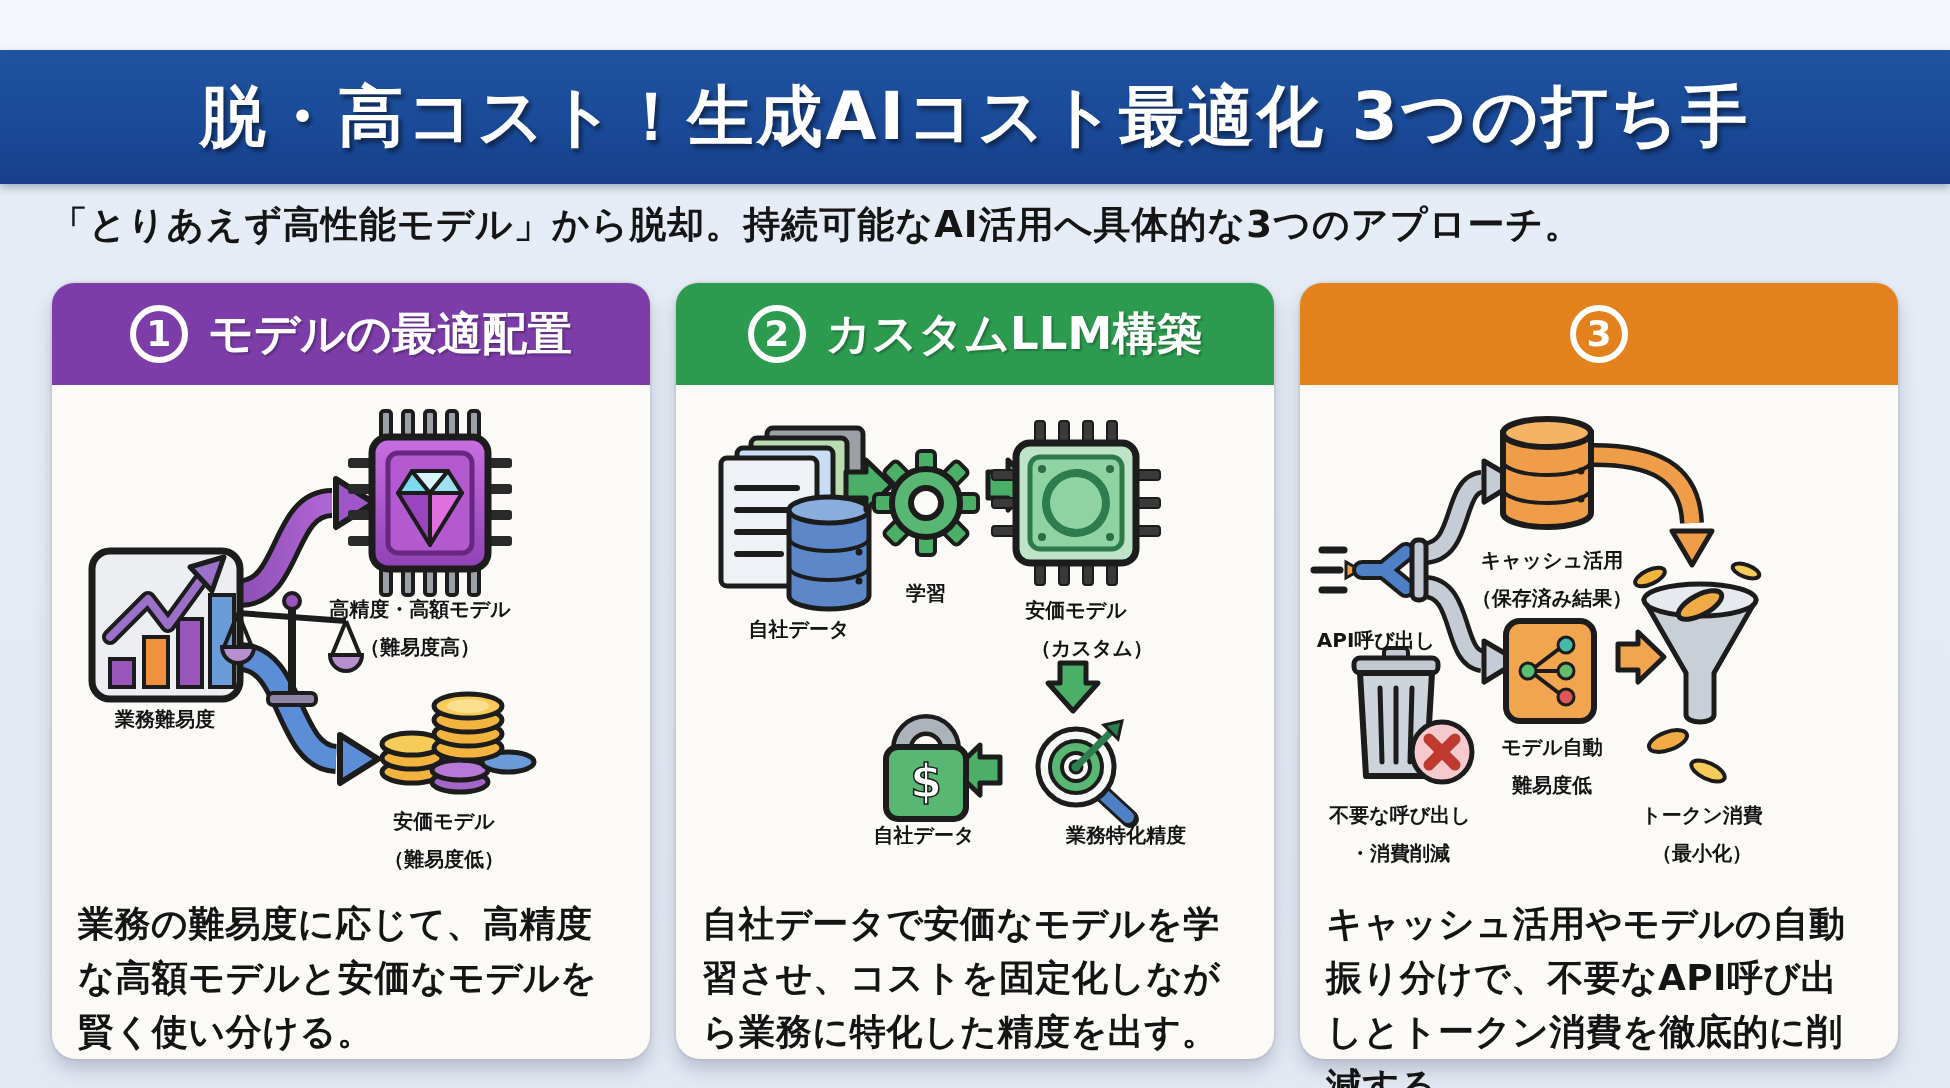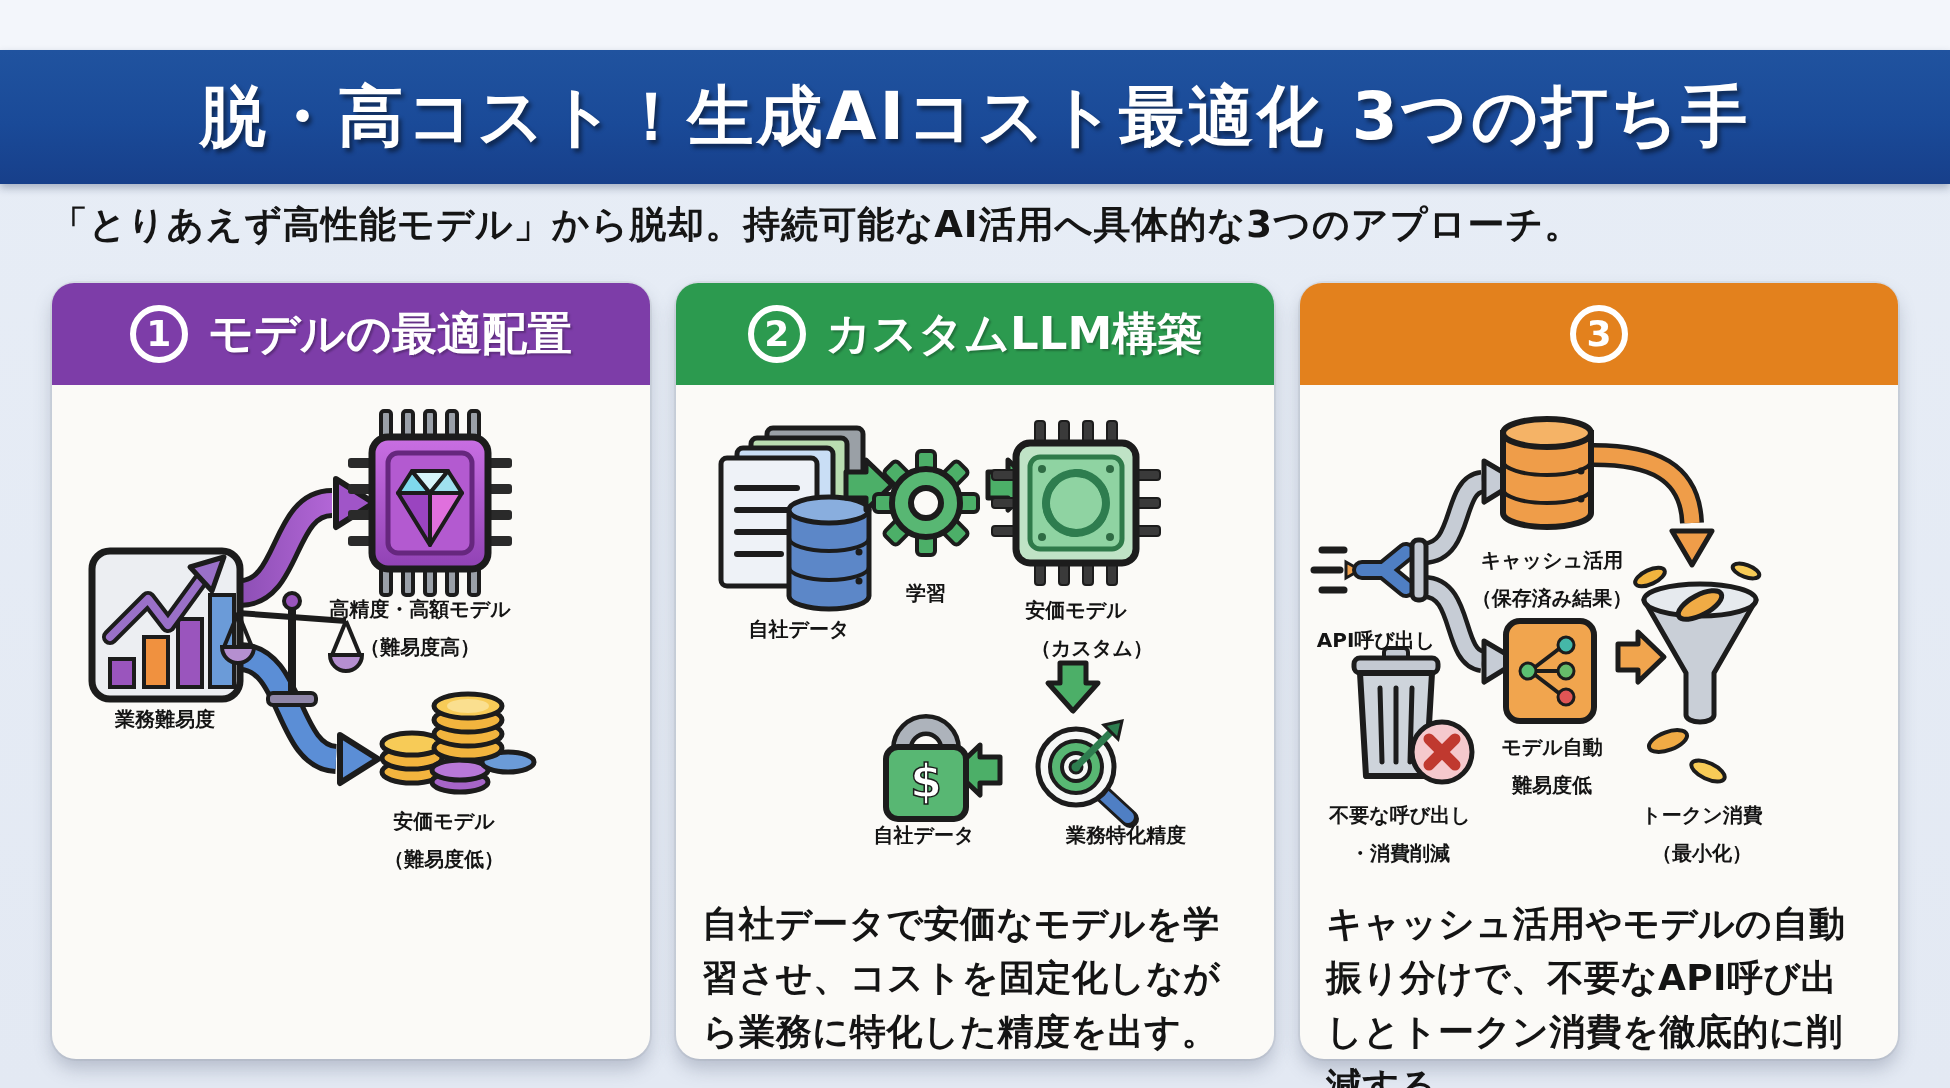--- a/index.html
+++ b/index.html
@@ -184,20 +184,21 @@
             <ellipse cx="18" cy="-24" rx="21" ry="7" fill="#fadf8f"></ellipse>
           </g>
         </svg>
 
         <div class="lbl" style="left:113px; top:322px;">業務難易度</div>
         <div class="lbl" style="left:368px; top:212px;">高精度・高額モデル</div>
         <div class="lbl" style="left:368px; top:250px;">（難易度高）</div>
         <div class="lbl" style="left:392px; top:424px;">安価モデル</div>
         <div class="lbl" style="left:392px; top:462px;">（難易度低）</div>
       </div>
+      <div class="desc">業務の難易度に応じて、高精度な高額モデルと安価なモデルを賢く使い分ける。</div>
     </div>
 
     <div class="card card2">
       <div class="card-header">
         <span class="badge">2</span>
         <span class="card-title">カスタムLLM構築</span>
       </div>
       <div class="diagram">
         <svg viewBox="0 0 598 508">
 

